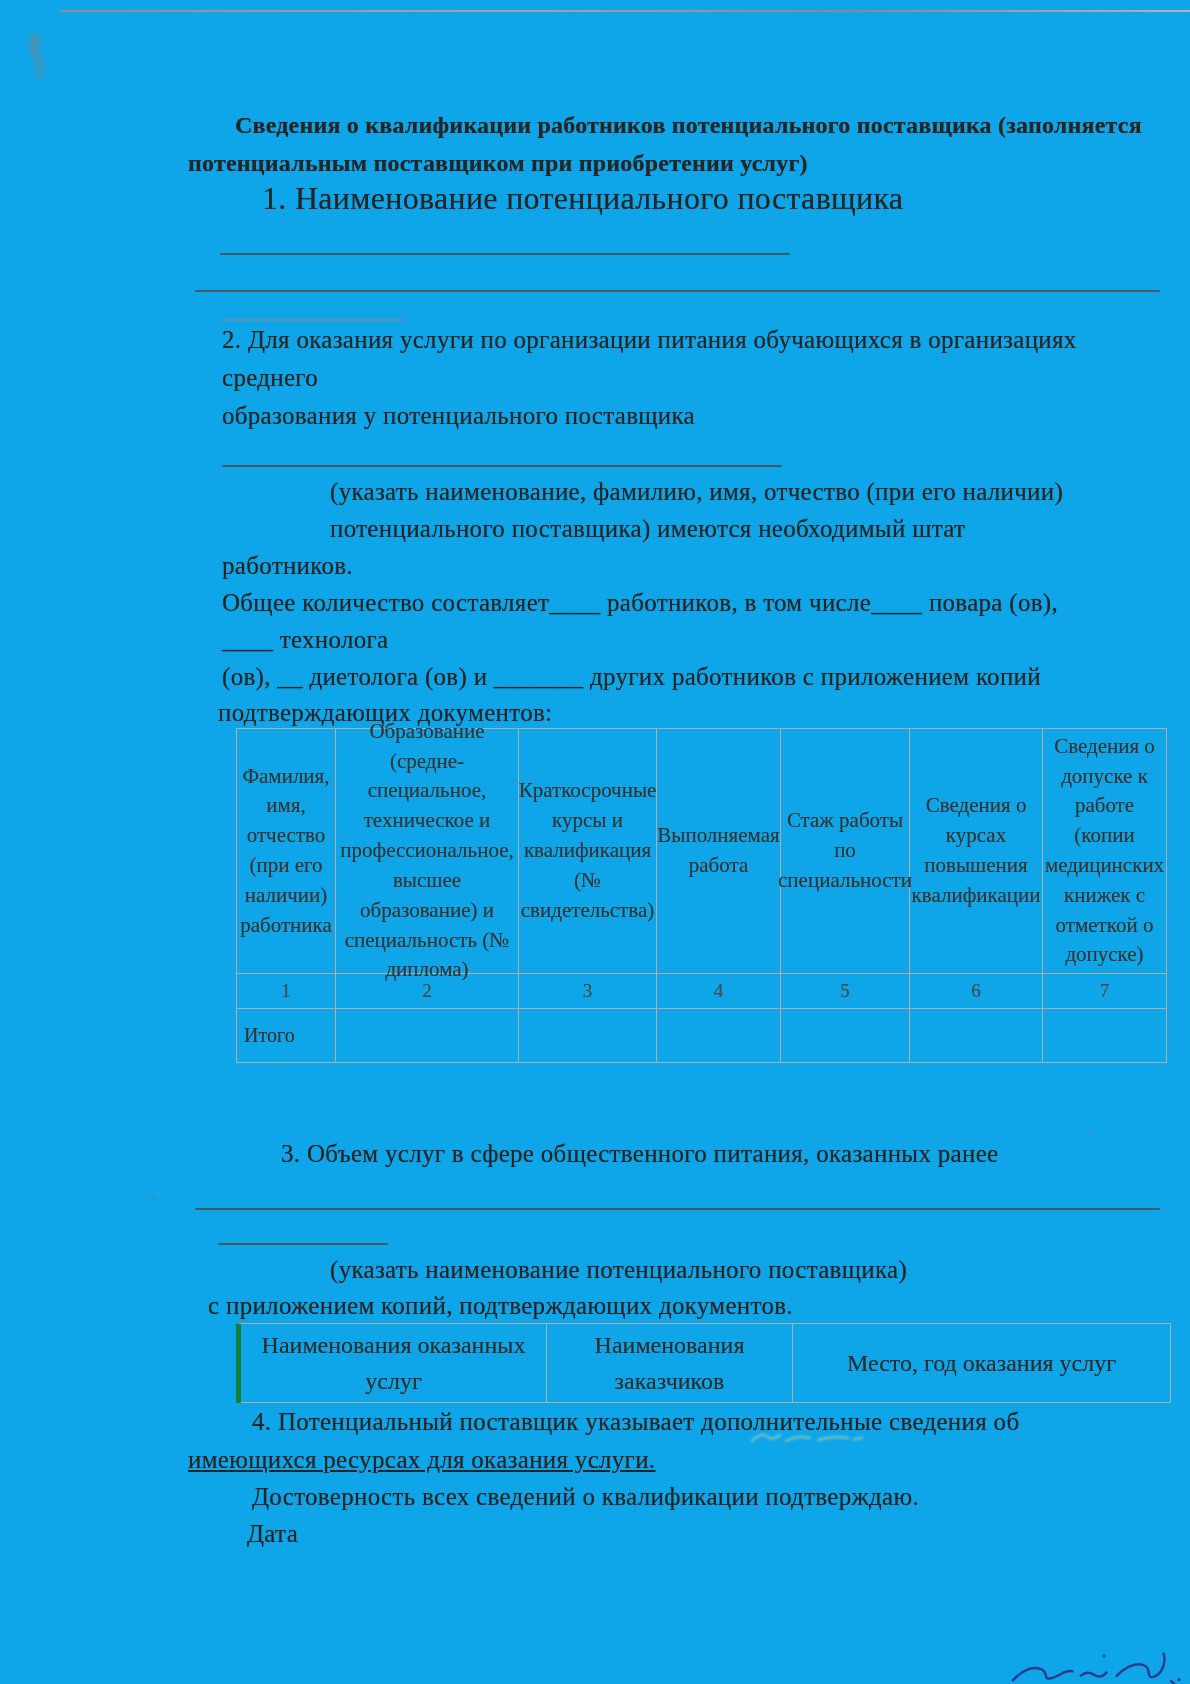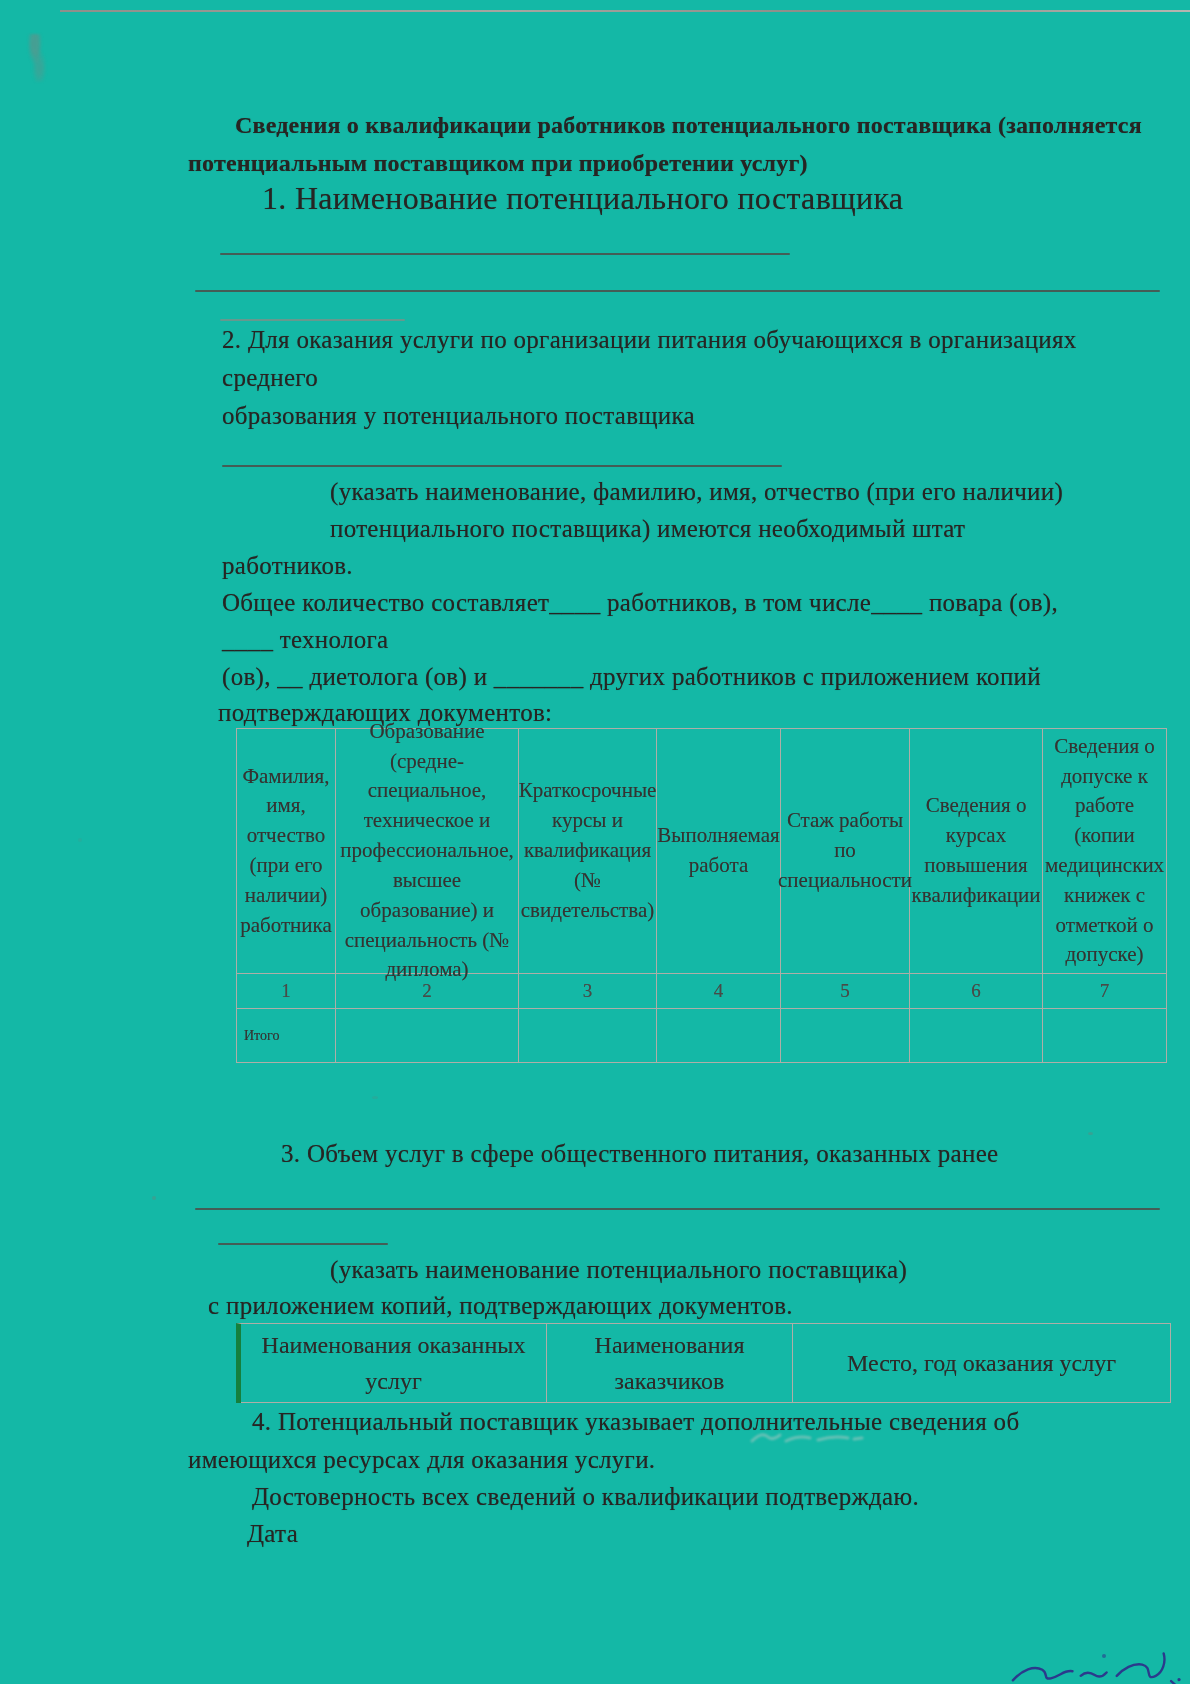--- a/index.html
+++ b/index.html
@@ -1,20 +1,20 @@
 <!DOCTYPE html>
 <html lang="ru"><head>
 <meta charset="utf-8">
 <style>
   html,body{margin:0;padding:0;background:#ffffff;}
   .page{
     position:relative;
     width:1190px;height:1684px;
     margin:0 auto;
-    background:#14b8a6;
+    background:#0ea5e9;
     overflow:hidden;
     font-family:"Liberation Serif", serif;
     color:#262523;
   }
   .txt{
     position:absolute;
     white-space:nowrap;
     font-size:25px;
     letter-spacing:.3px;
     text-shadow:0 0 .7px rgba(45,45,42,.6);
@@ -47,21 +47,21 @@
     border-right:1px solid #aeaea7;border-bottom:1px solid #aeaea7;
     display:flex;align-items:center;justify-content:center;
     text-align:center;
     font-size:21px;line-height:1.42;
     color:#343432;
     padding:2px 5px;
     text-shadow:0 0 .6px rgba(60,60,58,.5);
     white-space:normal;
   }
   .cell.num{font-size:19px;color:#4a4a47;}
-  .cell.itogo{justify-content:flex-start;text-align:left;font-size:14px;padding-left:7px;}
+  .cell.itogo{justify-content:flex-start;text-align:left;font-size:20px;padding-left:7px;}
   .t2 .cell{font-size:24px;color:#2c2c2a;line-height:1.5;}
   .stamp{
     position:absolute;left:748px;top:1427px;width:120px;height:22px;
     filter:blur(1.2px);opacity:.75;
   }
   .signature{
     position:absolute;left:1008px;top:1632px;width:175px;height:60px;
     transform:rotate(-3deg);
   }
   .speck{position:absolute;background:rgba(120,120,115,.35);border-radius:50%;}
@@ -133,21 +133,21 @@
   <div class="txt" style="left:330px;top:1256px;">(указать наименование потенциального поставщика)</div>
   <div class="txt" style="left:208px;top:1292px;">с приложением копий, подтверждающих документов.</div>
 
   <div class="t2">
     <div class="cell">Наименования оказанных услуг</div>
     <div class="cell">Наименования заказчиков</div>
     <div class="cell">Место, год оказания услуг</div>
   </div>
 
   <div class="txt" style="left:252px;top:1408px;">4. Потенциальный поставщик указывает дополнительные сведения об</div>
-  <div class="txt" style="left:188px;top:1446px;">имеющихся ресурсах для оказания услуги.</div>
+  <div class="txt" style="left:188px;top:1446px;text-decoration:underline;">имеющихся ресурсах для оказания услуги.</div>
   <div class="txt" style="left:252px;top:1483px;">Достоверность всех сведений о квалификации подтверждаю.</div>
   <div class="txt" style="left:247px;top:1520px;">Дата</div>
 
   <svg class="stamp" viewBox="0 0 120 22">
     <path d="M4,14 c6,-6 12,-8 16,-4 c3,3 8,1 12,-2 m6,6 c8,-4 16,-5 24,-3 m8,2 c10,-3 20,-4 30,-2 m6,1 l8,-1" fill="none" stroke="#83c4bb" stroke-width="3" stroke-linecap="round"></path>
   </svg>
 
   <svg class="signature" viewBox="0 0 175 60">
     <path d="M4,44 c10,-10 22,-14 30,-9 c6,4 0,10 8,9 c10,-2 14,-8 22,-6 m8,5 c5,-4 10,-3 14,0 c4,3 8,2 12,-2 m10,4 c7,-7 17,-12 26,-10 c11,3 1,17 13,12 c7,-3 11,-13 9,-22 m6,28 l4,4" fill="none" stroke="#2b3a8c" stroke-width="2.4" stroke-linecap="round"></path>
     <circle cx="170" cy="52" r="1.6" fill="#2b3a8c"></circle>

